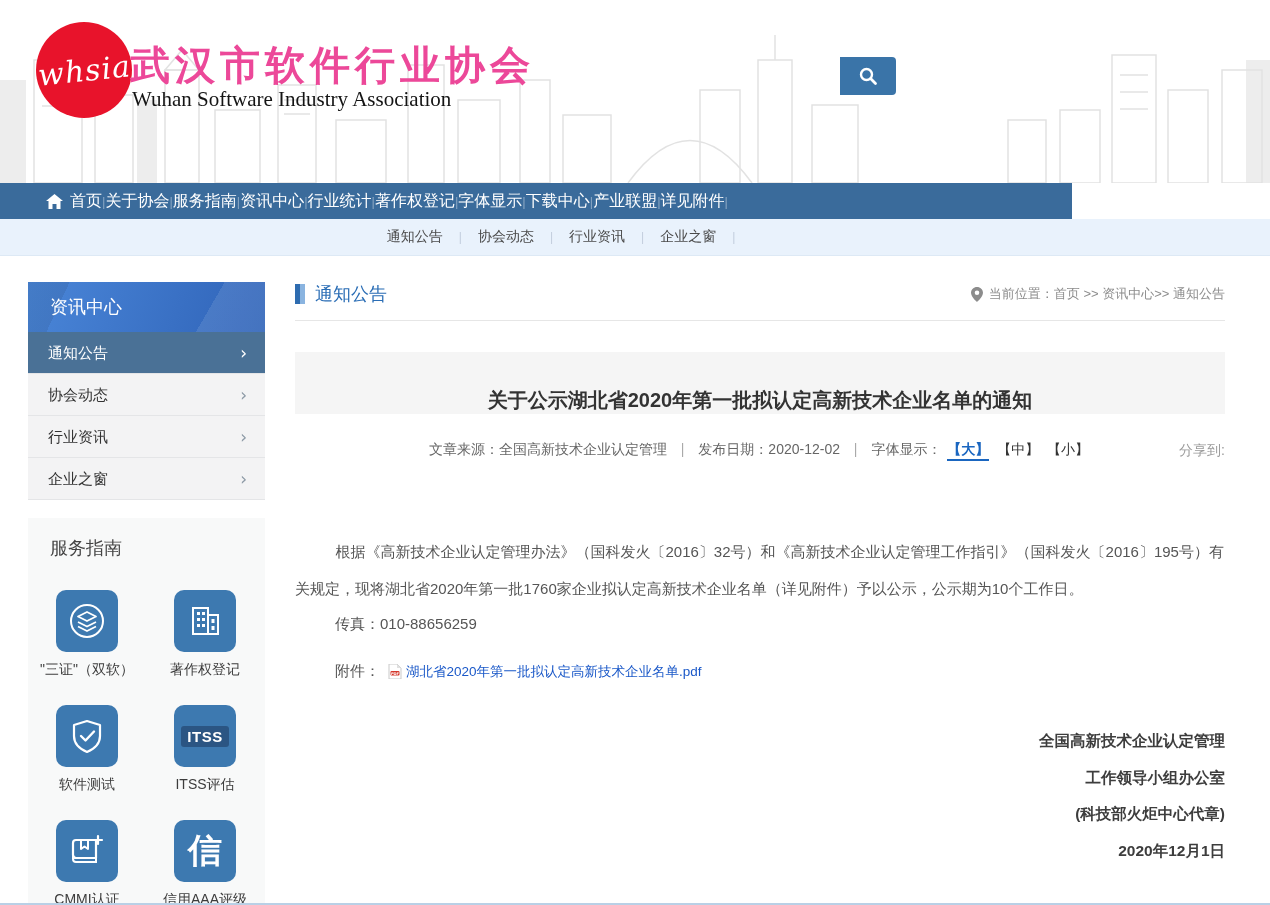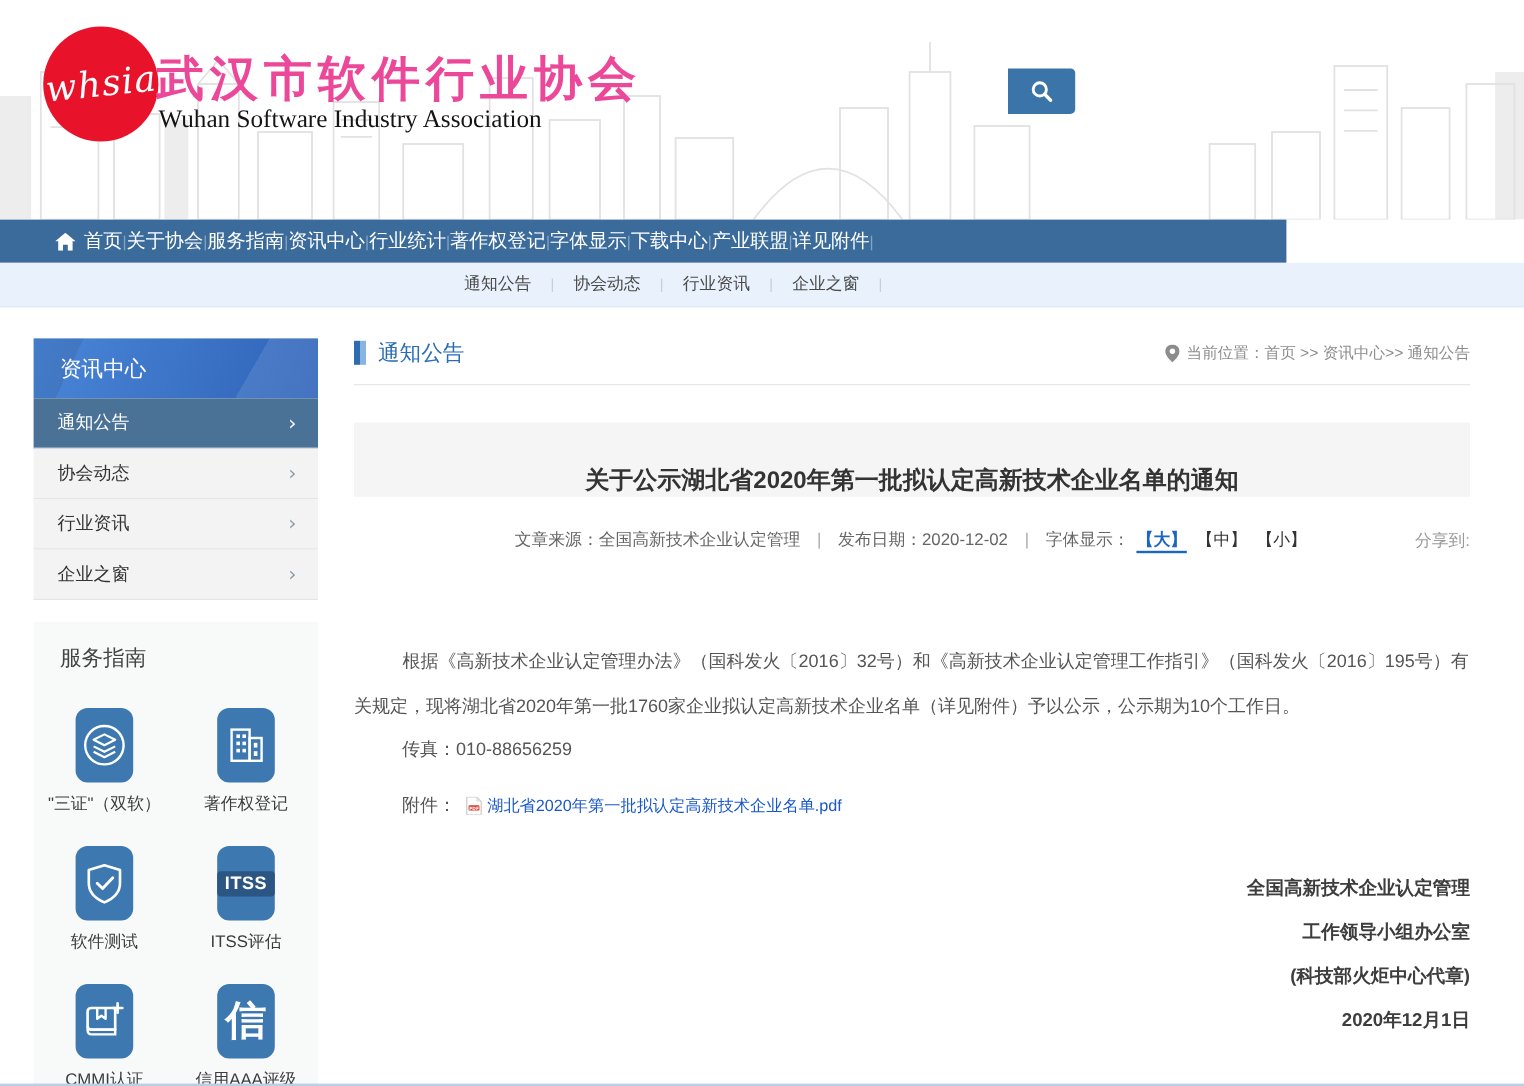--- a/index.html
+++ b/index.html
@@ -75,21 +75,21 @@
   .side-item.active .chev { color:#fff; }
   
   .service-panel {
     position:absolute; left:28px; top:518px; width:237px; height:387px;
     background:#f8f9f9;
   }
   .service-title { font-size:18px; color:#444; margin:18px 0 4px 22px; }
   .service-grid { display:grid; grid-template-columns:118px 118px; justify-items:center; row-gap:0; }
   .service-cell { margin-top:26px; text-align:center; cursor:pointer; }
   .tile {
-    width:48px; height:62px; border-radius:10px; background:#3d79b0; margin:0 auto;
+    width:62px; height:62px; border-radius:10px; background:#3d79b0; margin:0 auto;
     display:flex; align-items:center; justify-content:center; color:#fff;
   }
   .tile .itss-badge {
     background:#2b5583; color:#fff; font-weight:bold; font-size:15px;
     padding:2px 6px; border-radius:3px; letter-spacing:.5px;
   }
   .tile .xin-glyph { font-size:34px; color:#fff; font-weight:bold; font-family:"DejaVu Sans",sans-serif; }
   .service-label { margin-top:9px; font-size:14px; color:#3c3c3c; white-space:nowrap; }
   
   .content { position:absolute; left:295px; top:282px; width:930px; }

